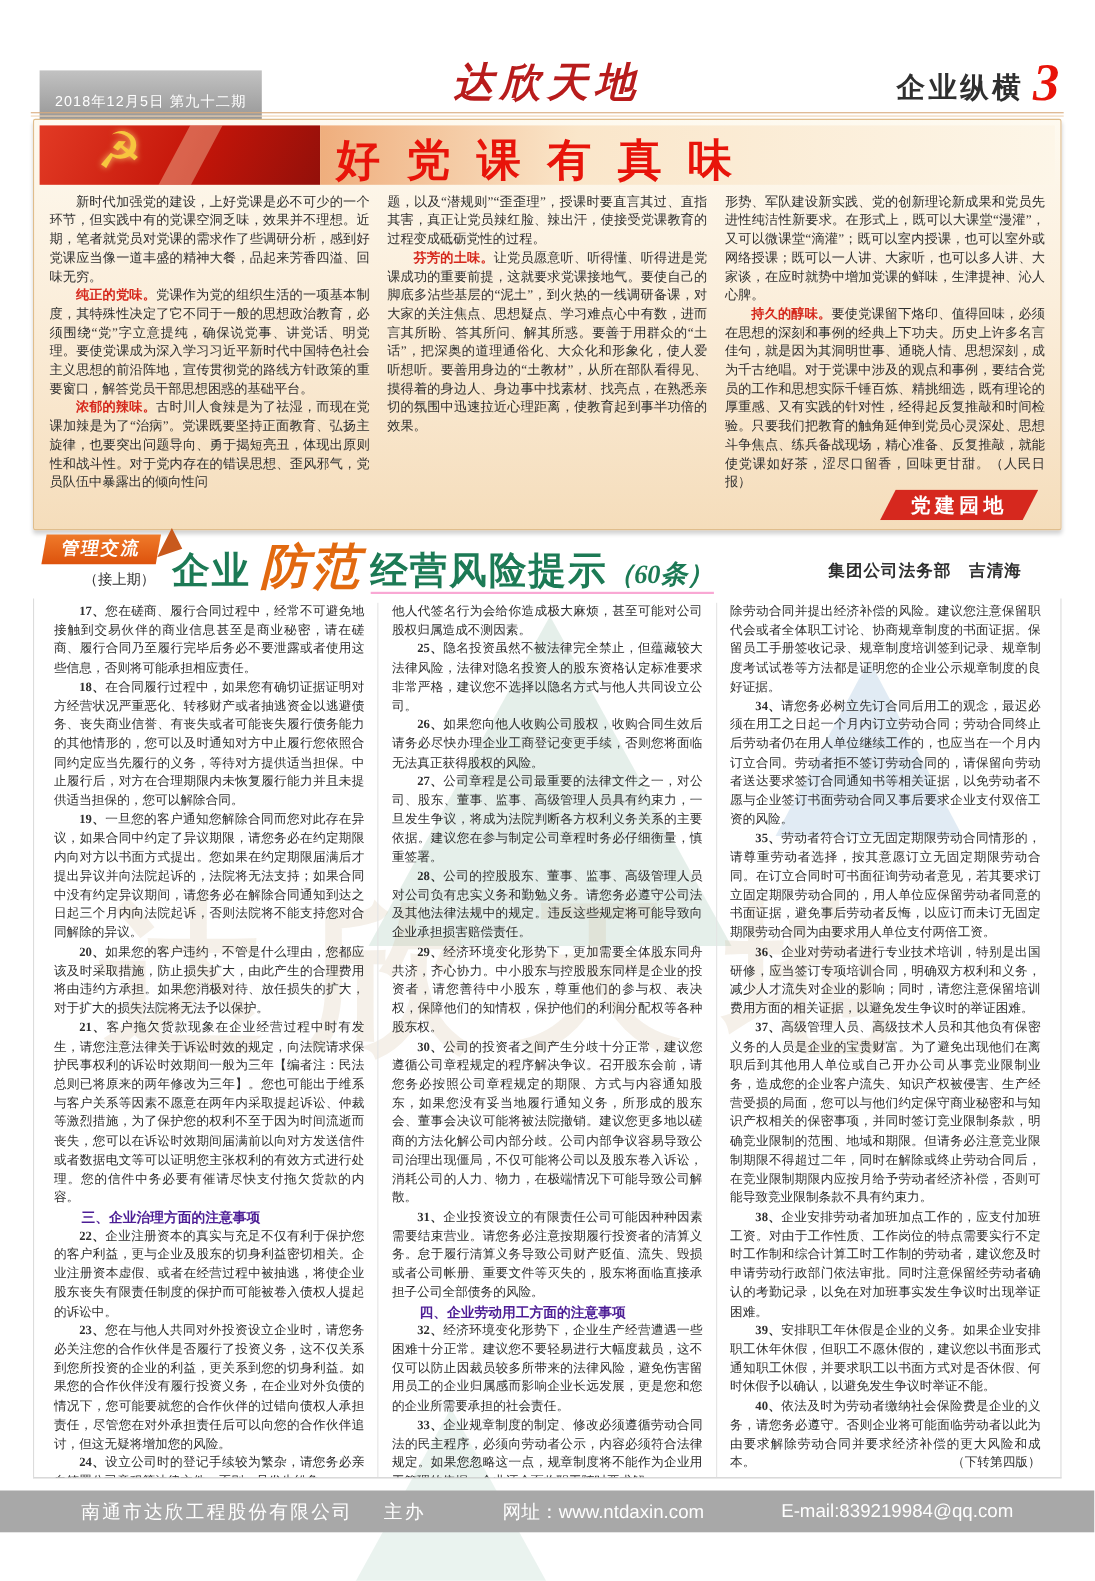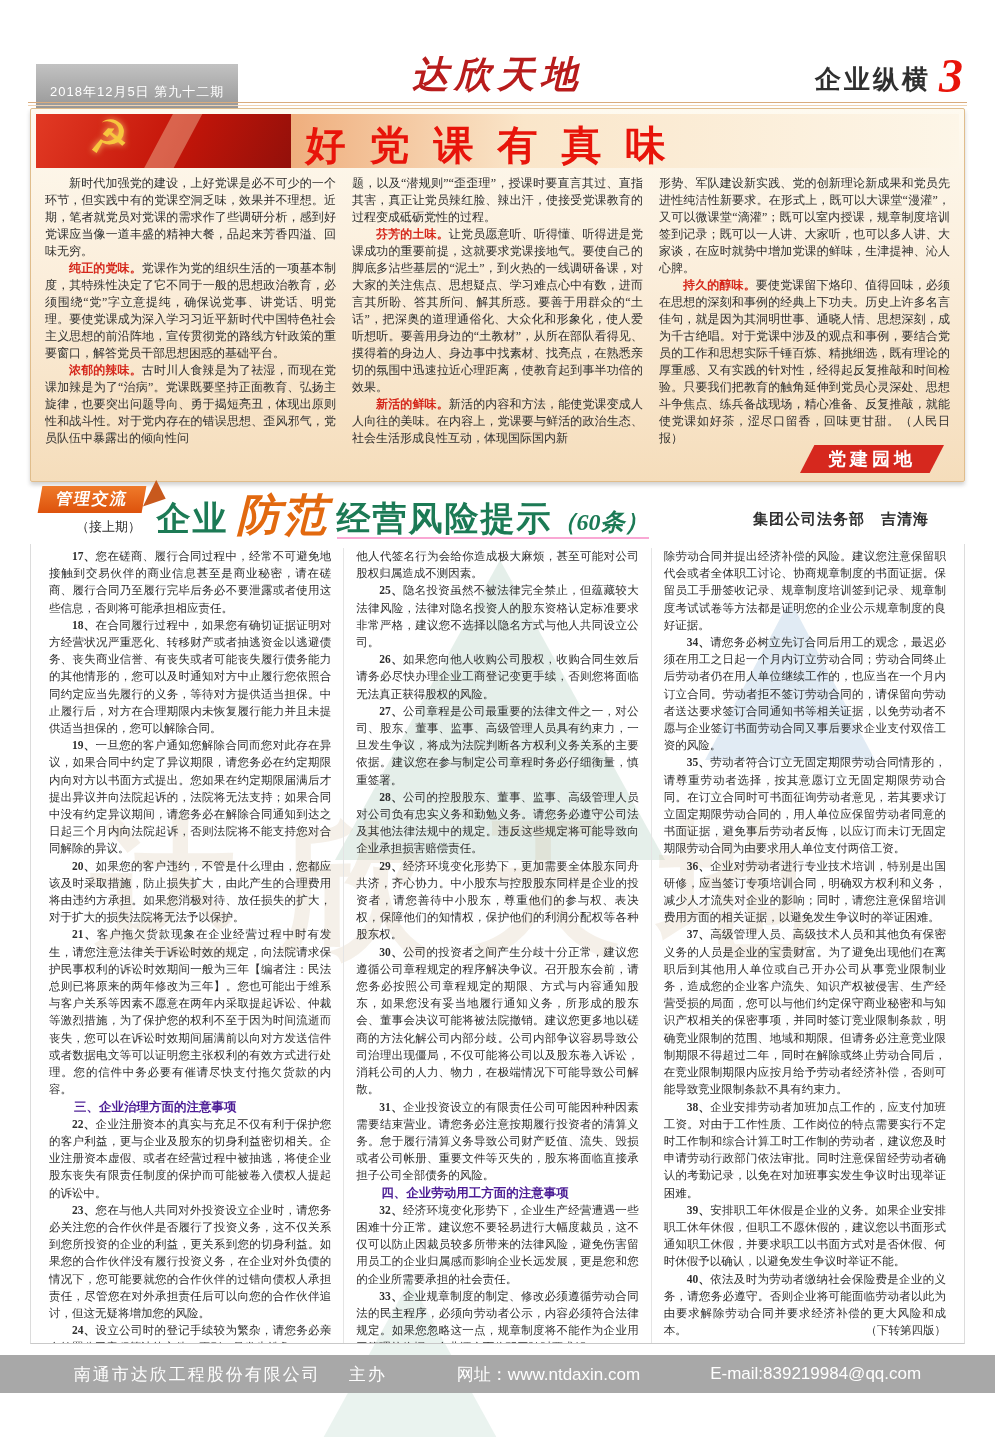--- a/index.html
+++ b/index.html
@@ -149,24 +149,23 @@
   </div>
   <div class="party-body">
     <div class="party-col">
         <p class="para">新时代加强党的建设，上好党课是必不可少的一个环节，但实践中有的党课空洞乏味，效果并不理想。近期，笔者就党员对党课的需求作了些调研分析，感到好党课应当像一道丰盛的精神大餐，品起来芳香四溢、回味无穷。</p>
         <p class="para"><span class="lead">纯正的党味。</span>党课作为党的组织生活的一项基本制度，其特殊性决定了它不同于一般的思想政治教育，必须围绕“党”字立意提纯，确保说党事、讲党话、明党理。要使党课成为深入学习习近平新时代中国特色社会主义思想的前沿阵地，宣传贯彻党的路线方针政策的重要窗口，解答党员干部思想困惑的基础平台。</p>
         <p class="para"><span class="lead">浓郁的辣味。</span>古时川人食辣是为了祛湿，而现在党课加辣是为了“治病”。党课既要坚持正面教育、弘扬主旋律，也要突出问题导向、勇于揭短亮丑，体现出原则性和战斗性。对于党内存在的错误思想、歪风邪气，党员队伍中暴露出的倾向性问</p>
       </div>
     <div class="party-col">
         <p class="para cont">题，以及“潜规则”“歪歪理”，授课时要直言其过、直指其害，真正让党员辣红脸、辣出汗，使接受党课教育的过程变成砥砺党性的过程。</p>
         <p class="para"><span class="lead">芬芳的土味。</span>让党员愿意听、听得懂、听得进是党课成功的重要前提，这就要求党课接地气。要使自己的脚底多沾些基层的“泥土”，到火热的一线调研备课，对大家的关注焦点、思想疑点、学习难点心中有数，进而言其所盼、答其所问、解其所惑。要善于用群众的“土话”，把深奥的道理通俗化、大众化和形象化，使人爱听想听。要善用身边的“土教材”，从所在部队看得见、摸得着的身边人、身边事中找素材、找亮点，在熟悉亲切的氛围中迅速拉近心理距离，使教育起到事半功倍的效果。</p>
-        <p class="para"><span class="lead">新活的鲜味。</span>新活的内容和方法，能使党课变成人人向往的美味。在内容上，党课要与鲜活的政治生态、社会生活形成良性互动，体现国际国内新</p>
       </div>
     <div class="party-col">
-        <p class="para cont">形势、军队建设新实践、党的创新理论新成果和党员先进性纯洁性新要求。在形式上，既可以大课堂“漫灌”，又可以微课堂“滴灌”；既可以室内授课，规章制度培训签到记录；既可以一人讲、大家听，也可以多人讲、大家谈，在应时就势中增加党课的鲜味，生津提神、沁人心脾。</p>
+        <p class="para cont">形势、军队建设新实践、党的创新理论新成果和党员先进性纯洁性新要求。在形式上，既可以大课堂“漫灌”，又可以微课堂“滴灌”；既可以室内授课，也可以室外或网络授课；既可以一人讲、大家听，也可以多人讲、大家谈，在应时就势中增加党课的鲜味，生津提神、沁人心脾。</p>
         <p class="para"><span class="lead">持久的醇味。</span>要使党课留下烙印、值得回味，必须在思想的深刻和事例的经典上下功夫。历史上许多名言佳句，就是因为其洞明世事、通晓人情、思想深刻，成为千古绝唱。对于党课中涉及的观点和事例，要结合党员的工作和思想实际千锤百炼、精挑细选，既有理论的厚重感、又有实践的针对性，经得起反复推敲和时间检验。只要我们把教育的触角延伸到党员心灵深处、思想斗争焦点、练兵备战现场，精心准备、反复推敲，就能使党课如好茶，涩尽口留香，回味更甘甜。（人民日报）</p>
       </div>
   </div>
   <div class="party-tag">党建园地</div>
 </div>
 
 <div class="risk-head">
   <div class="risk-badge">管理交流</div>
   <div class="cont-note">（接上期）</div>
   <div class="risk-title">

